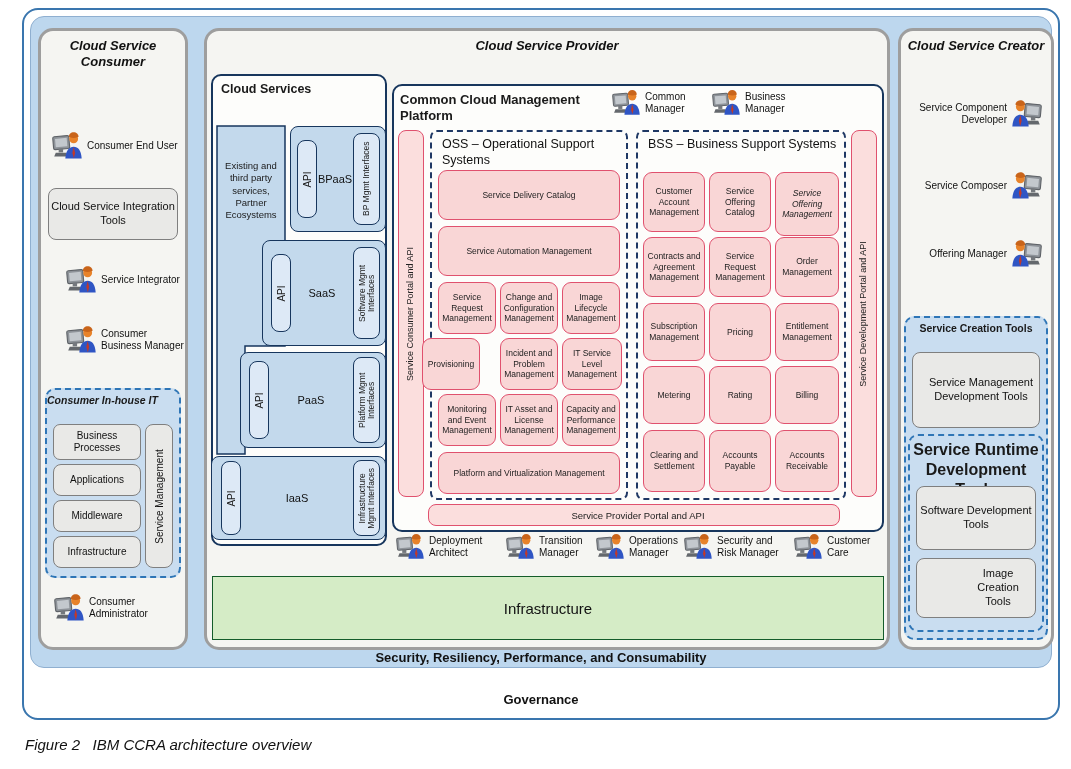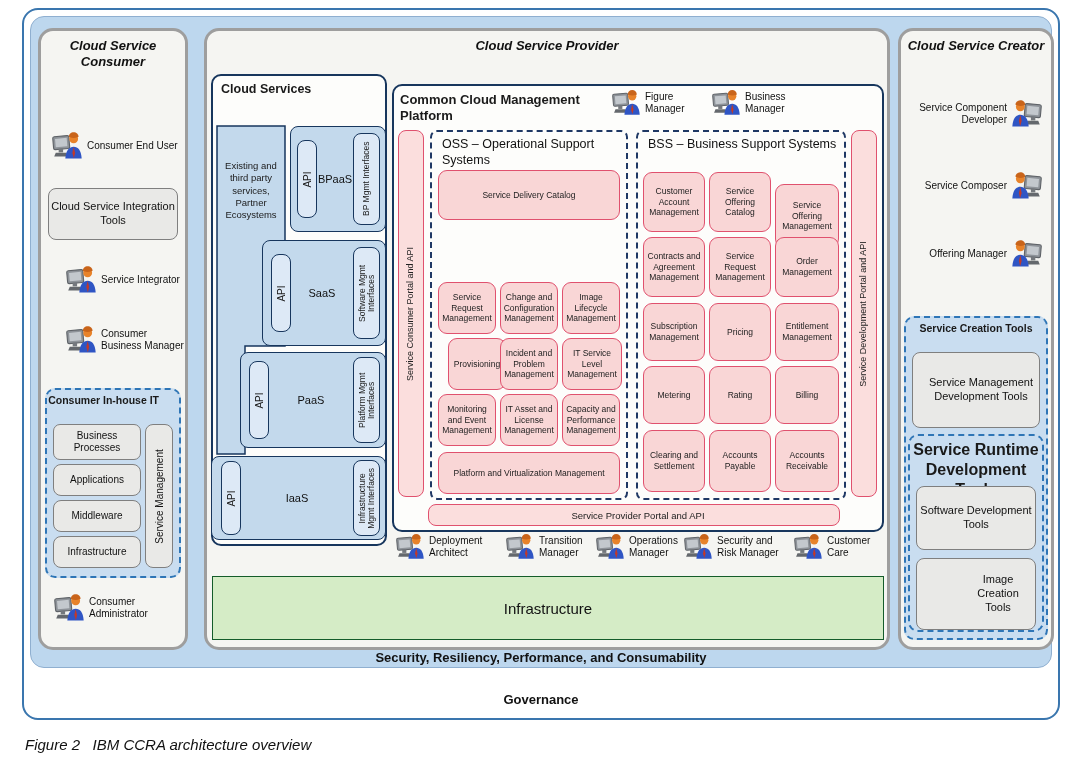--- a/index.html
+++ b/index.html
@@ -89,21 +89,21 @@
   </div>
 
   <div class="abs persona" style="left:66px; top:326px; width:118px;">
     <svg width="30" height="27">
         <use href="#persona-sym"></use>
       </svg>
     <div class="p-label">Consumer Business Manager</div>
   </div>
 
   <div class="abs dash-blue" style="left:45px; top:388px; width:136px; height:190px;"></div>
-  <div class="abs bold" style="left:47px; top:394px; width:112px; text-align:right; font-size:10.5px; line-height:1.2;">Consumer In-house IT</div>
+  <div class="abs bold" style="left:47px; top:394px; width:112px; text-align:left; font-size:10.5px; line-height:1.2;font-style:italic;">Consumer In-house IT</div>
   <div class="abs graybox" style="left:53px; top:424px; width:88px; height:36px; font-size:10px;border-radius:7px;">Business Processes</div>
   <div class="abs graybox" style="left:53px; top:464px; width:88px; height:32px; font-size:10px;">Applications</div>
   <div class="abs graybox" style="left:53px; top:500px; width:88px; height:32px; font-size:10px;">Middleware</div>
   <div class="abs graybox" style="left:53px; top:536px; width:88px; height:32px; font-size:10px;">Infrastructure</div>
   <div class="abs graybox" style="left:145px; top:424px; width:28px; height:144px;">
     <span class="rot" style="width:136px; font-size:10px;">Service Management</span>
   </div>
 
   <div class="abs persona" style="left:54px; top:594px; width:128px;">
     <svg width="30" height="27">
@@ -159,57 +159,58 @@
     <span class="rot" style="width:72px; font-size:8.5px;">Infrastructure Mgmt Interfaces</span>
   </div>
 
   <div class="abs" style="left:392px; top:84px; width:492px; height:448px; background:#fdfdfb; border:2px solid #17365d; border-radius:10px;"></div>
   <div class="abs bold" style="left:400px; top:92px; width:180px; font-size:13px; line-height:1.25;">Common Cloud Management Platform</div>
 
   <div class="abs persona" style="left:612px; top:90px; width:96px;">
     <svg width="28" height="25">
         <use href="#persona-sym"></use>
       </svg>
-    <div class="p-label">Figure Manager</div>
+    <div class="p-label">Common Manager</div>
   </div>
   <div class="abs persona" style="left:712px; top:90px; width:96px;">
     <svg width="28" height="25">
         <use href="#persona-sym"></use>
       </svg>
     <div class="p-label">Business Manager</div>
   </div>
 
   <div class="abs pinkbar" style="left:398px; top:130px; width:26px; height:367px;">
     <span class="rot" style="width:350px;">Service Consumer Portal and API</span>
   </div>
 
   <div class="abs dash-navy" style="left:430px; top:130px; width:198px; height:370px;"></div>
   <div class="abs sec-title" style="left:442px; top:136px; width:178px;">OSS – Operational Support Systems</div>
   <div class="abs pinkbox" style="left:438px; top:170px; width:182px; height:50px;">Service Delivery Catalog</div>
+  <div class="abs pinkbox" style="left:438px; top:226px; width:182px; height:50px;">Service Automation Management</div>
 
   <div class="abs pinkbox" style="left:438px; top:282px; width:58px; height:52px;">Service Request Management</div>
   <div class="abs pinkbox" style="left:500px; top:282px; width:58px; height:52px;">Change and Configuration Management</div>
   <div class="abs pinkbox" style="left:562px; top:282px; width:58px; height:52px;">Image Lifecycle Management</div>
 
-  <div class="abs pinkbox" style="left:448px; top:338px; width:58px; height:52px;">Provisioning</div>
+  <div class="abs pinkbox" style="left:422px; top:338px; width:58px; height:52px;">Provisioning</div>
   <div class="abs pinkbox" style="left:500px; top:338px; width:58px; height:52px;">Incident and Problem Management</div>
   <div class="abs pinkbox" style="left:562px; top:338px; width:60px; height:52px;">IT Service Level Management</div>
 
   <div class="abs pinkbox" style="left:438px; top:394px; width:58px; height:52px;">Monitoring and Event Management</div>
   <div class="abs pinkbox" style="left:500px; top:394px; width:58px; height:52px;">IT Asset and License Management</div>
   <div class="abs pinkbox" style="left:562px; top:394px; width:58px; height:52px;">Capacity and Performance Management</div>
 
   <div class="abs pinkbox" style="left:438px; top:452px; width:182px; height:42px;">Platform and Virtualization Management</div>
 
   <div class="abs dash-navy" style="left:636px; top:130px; width:210px; height:370px;"></div>
   <div class="abs sec-title" style="left:648px; top:136px; width:190px;">BSS – Business Support Systems</div>
 
   <div class="abs pinkbox" style="left:643px; top:172px; width:62px; height:60px;">Customer Account Management</div>
   <div class="abs pinkbox" style="left:709px; top:172px; width:62px; height:60px;">Service Offering Catalog</div>
-  <div class="abs pinkbox" style="left:775px; top:184px; width:64px; height:64px;">Service Offering Management</div>
+  <div class="abs pinkbox" style="left:775px; top:172px; width:64px; height:64px;font-style:italic;">Service Offering Management</div>
 
   <div class="abs pinkbox" style="left:643px; top:237px; width:62px; height:60px;">Contracts and Agreement Management</div>
   <div class="abs pinkbox" style="left:709px; top:237px; width:62px; height:60px;">Service Request Management</div>
   <div class="abs pinkbox" style="left:775px; top:237px; width:64px; height:60px;">Order Management</div>
 
   <div class="abs pinkbox" style="left:643px; top:303px; width:62px; height:58px;">Subscription Management</div>
   <div class="abs pinkbox" style="left:709px; top:303px; width:62px; height:58px;">Pricing</div>
   <div class="abs pinkbox" style="left:775px; top:303px; width:64px; height:58px;">Entitlement Management</div>
 
   <div class="abs pinkbox" style="left:643px; top:366px; width:62px; height:58px;">Metering</div>
@@ -281,19 +282,19 @@
     <div class="p-label">Offering Manager</div>
   </div>
 
   <div class="abs dash-blue" style="left:904px; top:316px; width:144px; height:324px;"></div>
   <div class="abs bold" style="left:906px; top:322px; width:140px; text-align:center; font-size:10.5px; line-height:1.25;">Service Creation Tools</div>
   <div class="abs graybox" style="left:912px; top:352px; width:128px; height:76px;padding-left:12px;">Service Management Development Tools</div>
 
   <div class="abs dash-blue" style="left:908px; top:434px; width:136px; height:198px;"></div>
   <div class="abs bold" style="left:910px; top:440px; width:132px; text-align:center; font-size:16px; line-height:1.25;">Service Runtime Development Tools</div>
   <div class="abs graybox" style="left:916px; top:486px; width:120px; height:64px;">Software Development Tools</div>
-  <div class="abs graybox" style="left:916px; top:558px; width:120px; height:72px;padding-left:46px;">Image Creation Tools</div>
+  <div class="abs graybox" style="left:916px; top:558px; width:120px; height:60px;padding-left:46px;">Image Creation Tools</div>
 
   <div class="abs caption" style="left:25px; top:736px;">
     <span>Figure 2</span>&nbsp;&nbsp;&nbsp;<span>IBM CCRA architecture overview</span>
   </div>
 
 </div>
 
 </body></html>

